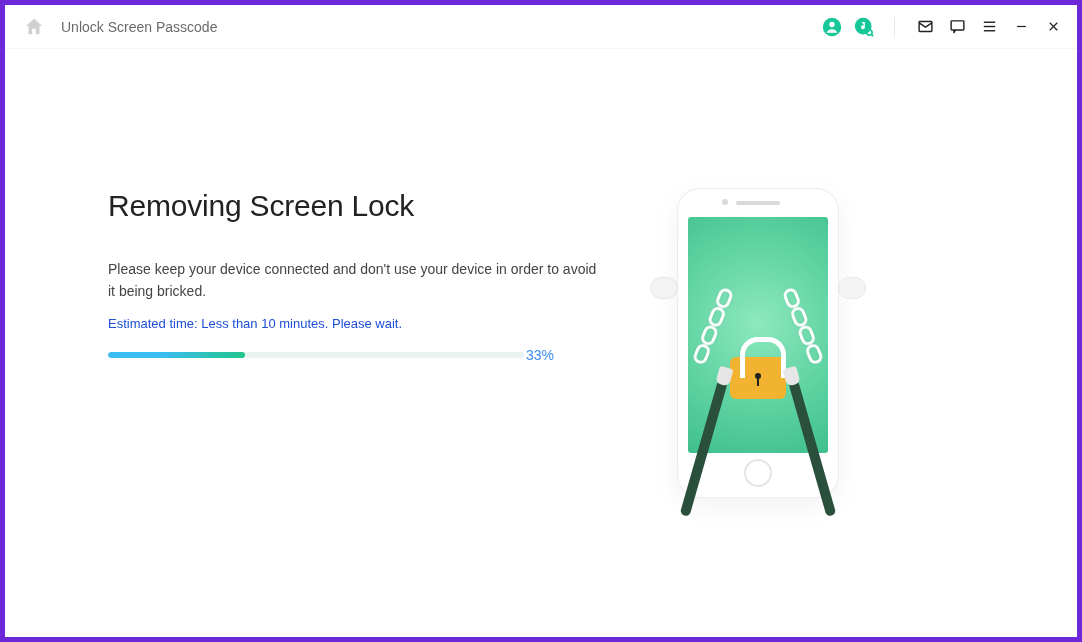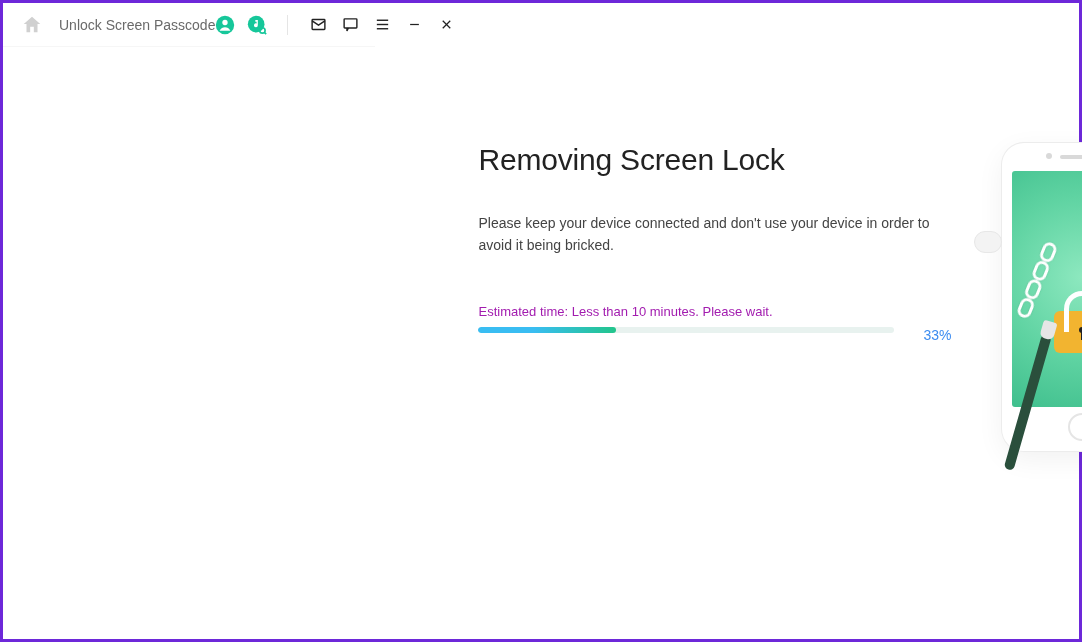--- a/index.html
+++ b/index.html
@@ -6,24 +6,24 @@
     body {
       font-family: -apple-system, BlinkMacSystemFont, 'Segoe UI', Arial, sans-serif;
       background: #fff;
       width: 1082px;
       height: 642px;
       overflow: hidden;
     }
     .window {
       width: 1082px;
       height: 642px;
-      border: 3px solid #6d28d9;
+      border: 5px solid #6d28d9;
       background: #fff;
       display: flex;
-      flex-direction: row;
+      flex-direction: column;
     }
     .titlebar {
       height: 44px;
       display: flex;
       align-items: center;
       padding: 0 14px 0 18px;
       border-bottom: 1px solid #f6f6f6;
     }
     .home-icon { width: 22px; height: 22px; margin-right: 16px; color: #d0d0d0; cursor: pointer; }
     .title { color: #6a6a6a; font-size: 14px; flex: 0 0 auto; }
@@ -33,23 +33,23 @@
     .tb-green { color: #16c79a; }
     .vsep { width: 1px; height: 20px; background: #e5e5e5; margin: 0 8px; }
     .main {
       flex: 1;
       display: flex;
       flex-direction: row;
       padding: 140px 70px 0 103px;
     }
     .left { flex: 1; max-width: 520px; }
     .heading { font-size: 30px; font-weight: 400; color: #222; margin-bottom: 36px; letter-spacing: -0.2px; }
-    .desc { font-size: 14px; color: #444; line-height: 1.55; margin-bottom: 48px; max-width: 490px; }
-    .eta { font-size: 13px; color: #a21caf; margin-bottom: 8px; }
-    .progress-row { display: flex; gap: 29px; }
+    .desc { font-size: 14px; color: #444; line-height: 1.55; margin-bottom: 14px; max-width: 490px; }
+    .eta { font-size: 13px; color: #1d4ed8; margin-bottom: 16px; }
+    .progress-row { display: flex; align-items: center; gap: 2px; }
     .progress-track {
       width: 416px;
       height: 6px;
       background: #e8f2ef;
       border-radius: 3px;
       overflow: hidden;
       position: relative;
     }
     .progress-fill {
       position: absolute;

